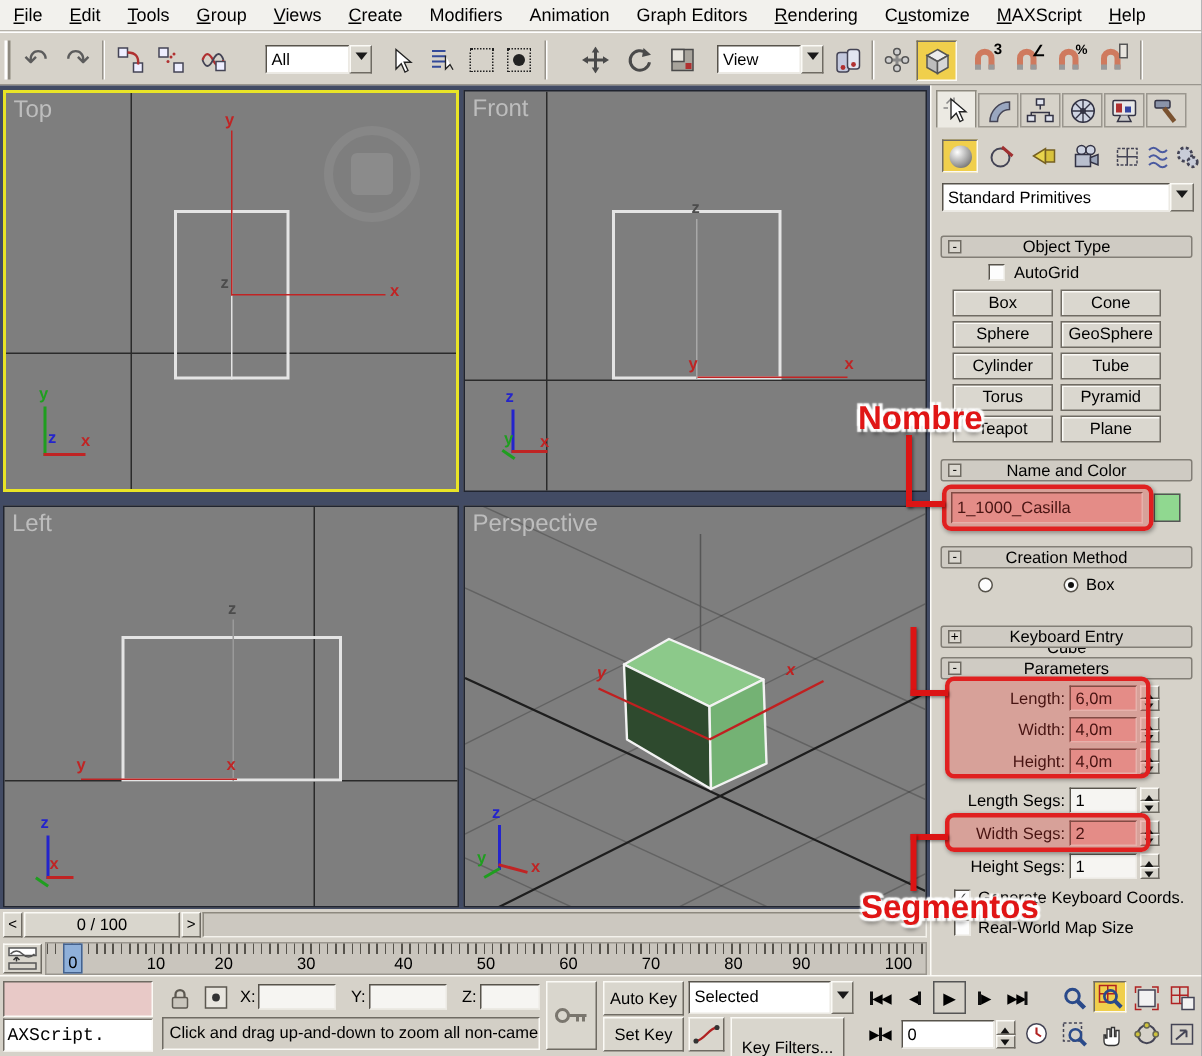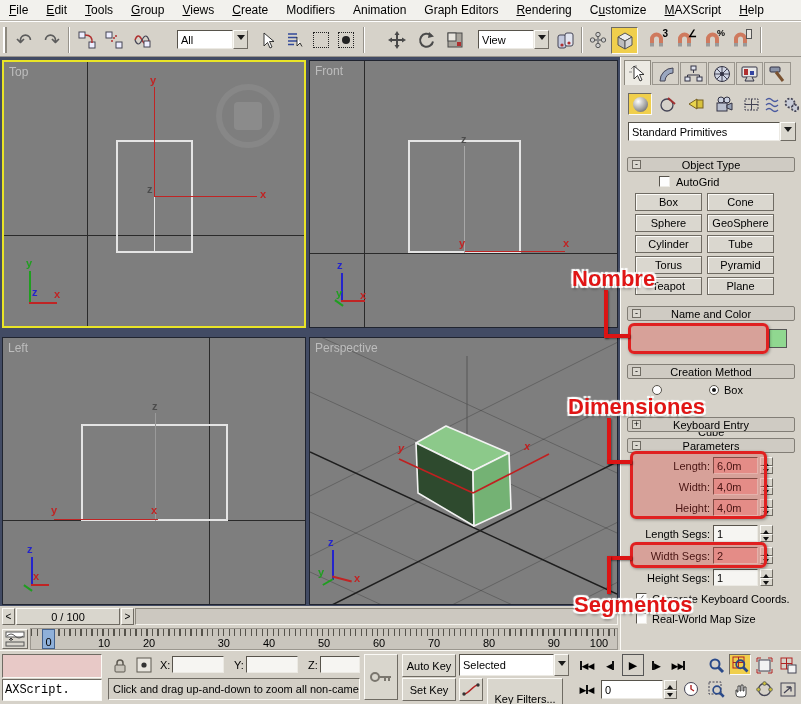--- a/index.html
+++ b/index.html
@@ -10,21 +10,21 @@
 .t{font-size:11px;color:#000;white-space:nowrap;}
 .raised{background:#d9d6cd;border:1px solid;border-color:#fbfaf6 #6f6b63 #6f6b63 #fbfaf6;}
 .btn{display:flex;align-items:center;justify-content:center;cursor:default;}
 .sunken{background:#f4f3f0;border:1px solid;border-color:#6f6b63 #fbfaf6 #fbfaf6 #6f6b63;}
 .field{background:#f6f5f2;border:1px solid;border-color:#57534b #eceae4 #eceae4 #57534b;display:flex;align-items:center;padding:0 3px;font-size:11px;white-space:nowrap;overflow:hidden;}
 .vsep{width:2px;height:26px;border-left:1px solid #97938b;border-right:1px solid #fff;}
 .dar{width:0;height:0;border:4px solid transparent;border-top:5px solid #1a1a1a;margin-top:4px;}
 .ddbtn{background:#d9d6cd;border:1px solid;border-color:#fbfaf6 #6f6b63 #6f6b63 #fbfaf6;display:flex;justify-content:center;}
 .vp{position:absolute;background:#7e7e7e;overflow:hidden;border:1px solid #20242f;}
 .vp.active{border:2px solid #e9e426;}
-.vpl{position:absolute;left:5px;top:3px;font-size:12px;color:#bdbdbd;}
+.vpl{position:absolute;left:5px;top:3px;font-size:16px;color:#bdbdbd;}
 .gl{position:absolute;background:#2a2a2a;}
 .axis{position:absolute;font-size:11px;font-weight:bold;}
 .red{color:#c02424;}.green{color:#1f9e1f;}.blue{color:#2424cc;}.gray{color:#4c4c4c;}
 .wire{position:absolute;border:2px solid #e4e4e4;}
 .roll{position:absolute;left:627px;width:168px;height:15px;background:#cfcbc3;border:1px solid #827e76;border-radius:2px;display:flex;align-items:center;justify-content:center;font-size:11px;}
 .rollmark{position:absolute;left:4px;top:2px;width:9px;height:9px;background:#dad7cf;border:1px solid #6f6b63;font-size:9px;line-height:7px;text-align:center;}
 .pbtn{position:absolute;background:#dad7cf;border:1px solid #6f6b63;box-shadow:inset 1px 1px 0 #fbfaf6;display:flex;align-items:center;justify-content:center;font-size:11px;}
 .cb{position:absolute;width:11px;height:11px;background:#fdfdfd;border:1px solid;border-color:#57534b #eceae4 #eceae4 #57534b;font-size:9px;line-height:9px;text-align:center;color:#444;}
 .radio{position:absolute;width:10px;height:10px;border-radius:50%;background:#fdfdfd;border:1px solid #57534b;}
 .radio.sel::after{content:"";position:absolute;left:2px;top:2px;width:4px;height:4px;border-radius:50%;background:#111;}
@@ -323,27 +323,27 @@
           <path d="M6 7 v3 M6 7 l-2 2 M6 7 l2 2" stroke="#333" fill="none"></path>
         </svg>
   </div>
   <div class="abs" style="left:30px;top:0;width:588px;height:22px;background:#c9c5bd;border:1px solid #9a968e;">
     <div class="abs" style="left:0;top:0;width:586px;height:7px;background-image:repeating-linear-gradient(90deg,#55524b 0px,#55524b 1px,transparent 1px,transparent 5.5px);"></div>
     <div class="abs" style="left:11px;top:0;width:13px;height:20px;background:#8fb0d9;border:1px solid #44628e;display:flex;align-items:flex-end;justify-content:center;font-size:11px;">
           <span>0</span>
         </div>
     <span class="abs t" style="left:57px;top:8px;width:32px;text-align:center;">10</span>
     <span class="abs t" style="left:112px;top:8px;width:32px;text-align:left;">20</span>
-    <span class="abs t" style="left:167px;top:8px;width:32px;text-align:right;">30</span>
+    <span class="abs t" style="left:167px;top:8px;width:32px;text-align:left;">30</span>
     <span class="abs t" style="left:222px;top:8px;width:32px;text-align:center;">40</span>
     <span class="abs t" style="left:277px;top:8px;width:32px;text-align:center;">50</span>
     <span class="abs t" style="left:332px;top:8px;width:32px;text-align:center;">60</span>
     <span class="abs t" style="left:387px;top:8px;width:32px;text-align:center;">70</span>
     <span class="abs t" style="left:442px;top:8px;width:32px;text-align:center;">80</span>
-    <span class="abs t" style="left:497px;top:8px;width:32px;text-align:right;">90</span>
+    <span class="abs t" style="left:497px;top:8px;width:32px;text-align:left;">90</span>
     <span class="abs t" style="left:552px;top:8px;width:32px;text-align:center;">100</span>
   </div>
 </div>
 
 <div class="abs" style="left:0;top:650px;width:801px;height:54px;background:#d6d2c9;border-top:1px solid #fbfaf6;">
   <div class="abs sunken" style="left:2px;top:3px;width:100px;height:24px;background:#e8c9c7;"></div>
   <div class="abs sunken" style="left:2px;top:28px;width:100px;height:22px;background:#ffffff;font-family:'Liberation Mono',monospace;font-size:12px;display:flex;align-items:center;padding-left:2px;overflow:hidden;">
         <span>AXScript.</span>
       </div>
 
@@ -613,20 +613,23 @@
       <span>Teapot</span>
     </div>
 <div class="pbtn" style="left:707px;top:277px;width:67px;height:18px;">
       <span>Plane</span>
     </div>
 
 <div class="roll" style="top:306px;">
   <div class="rollmark"><span>-</span></div>
   <span>Name and Color</span>
 </div>
+<div class="abs field" style="left:634px;top:328px;width:128px;height:21px;background:#e9b3af;">
+      <span>1_1000_Casilla</span>
+    </div>
 <div class="abs" style="left:769px;top:329px;width:18px;height:19px;background:#90d890;border:1px solid #555;"></div>
 
 <div class="roll" style="top:364px;">
   <div class="rollmark"><span>-</span></div>
   <span>Creation Method</span>
 </div>
 <div class="radio" style="left:652px;top:385px;"></div>
 <span class="abs t" style="left:698px;top:384px;margin-top:42px;">Cube</span>
 <div class="radio sel" style="left:709px;top:385px;"></div>
 <span class="abs t" style="left:724px;top:384px;">Box</span>
@@ -705,16 +708,15 @@
 <div class="hlbox" style="left:630px;top:542px;width:137px;height:26px;"></div>
 
 <div class="annline" style="left:604px;top:290px;width:4px;height:48px;"></div>
 <div class="annline" style="left:604px;top:334px;width:26px;height:4px;"></div>
 <div class="annline" style="left:607px;top:418px;width:4px;height:46px;"></div>
 <div class="annline" style="left:607px;top:460px;width:25px;height:4px;"></div>
 <div class="annline" style="left:607px;top:556px;width:25px;height:4px;"></div>
 <div class="annline" style="left:607px;top:556px;width:4px;height:38px;"></div>
 
 <span class="ann" style="left:572px;top:266px;">Nombre</span>
-<span class="ann" style="left:568px;top:394px;">Dimensiones</span>
 <span class="ann" style="left:574px;top:592px;">Segmentos</span>
 
 </div>
 
 </body></html>

